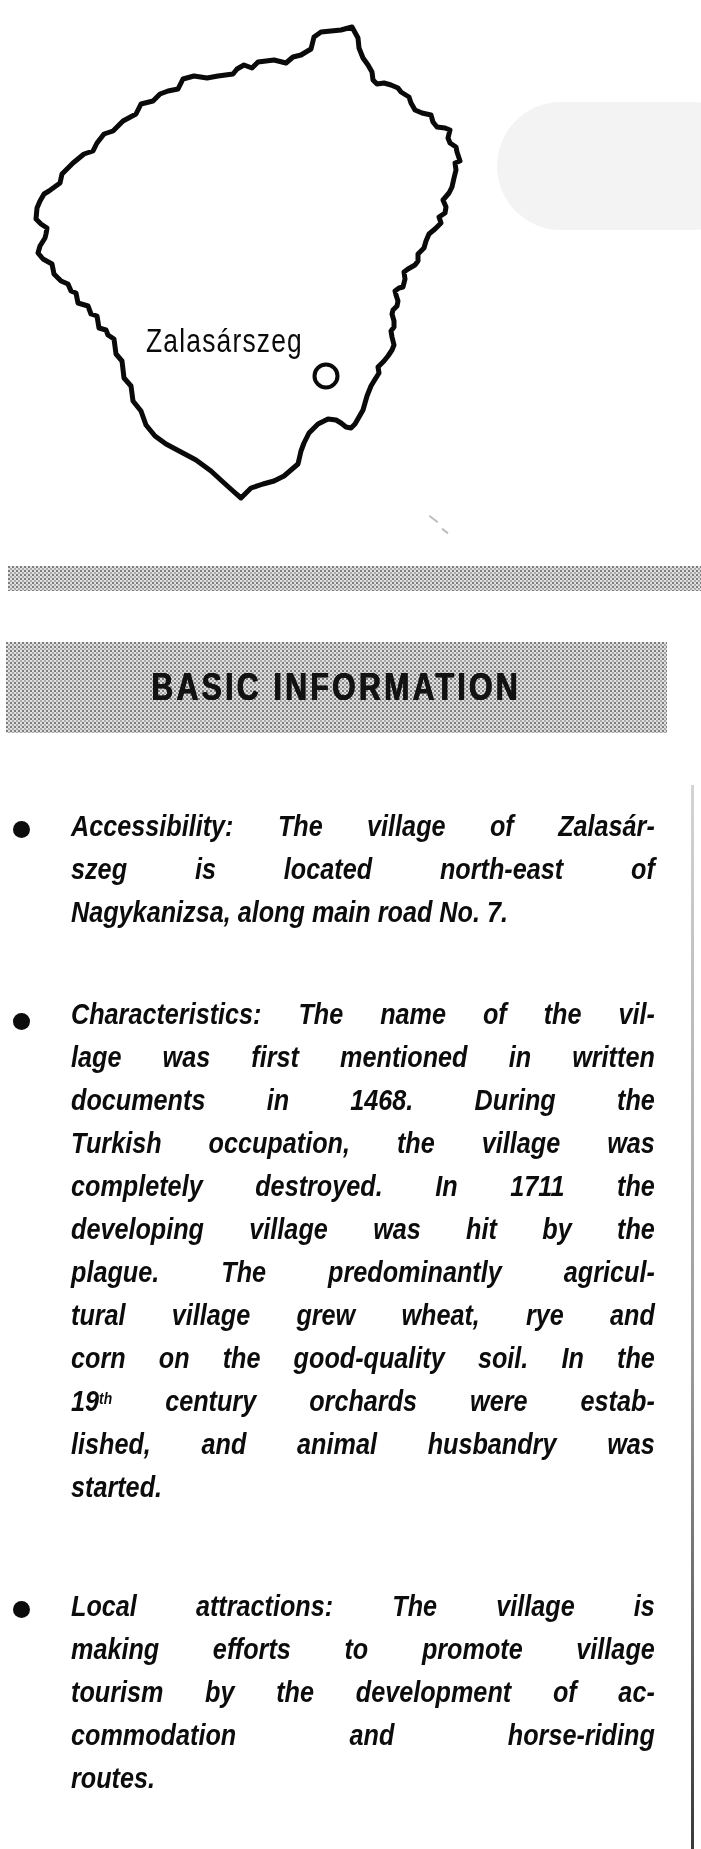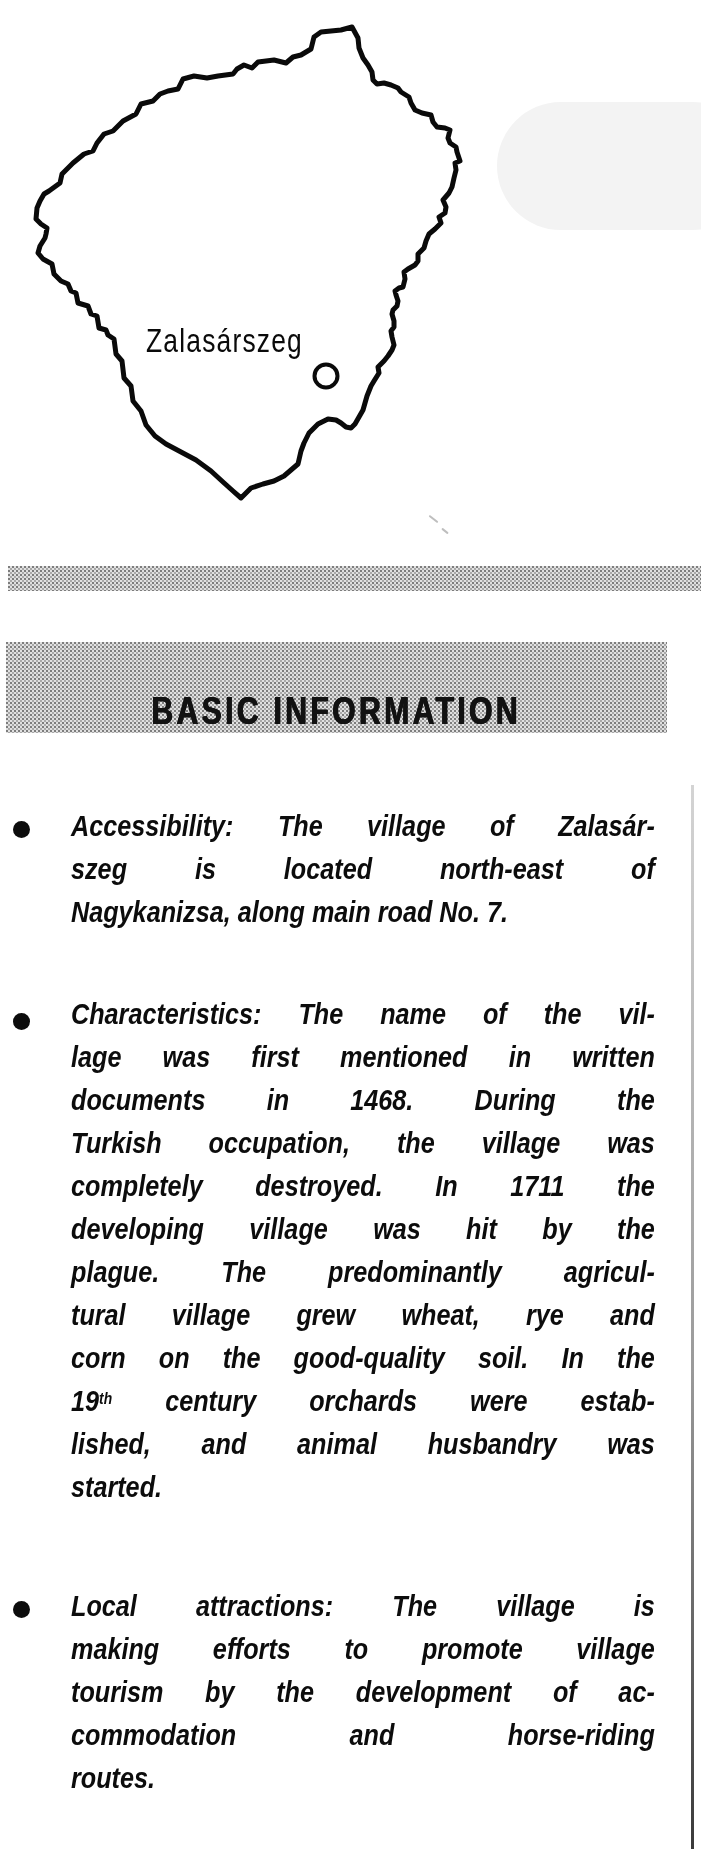--- a/index.html
+++ b/index.html
@@ -31,21 +31,21 @@
     background-color:#e0e0e0;
     background-image:
       radial-gradient(circle at 1px 1px, rgba(25,25,25,0.5) 0.9px, rgba(0,0,0,0) 1.3px),
       radial-gradient(circle at 1px 1px, rgba(25,25,25,0.28) 0.9px, rgba(0,0,0,0) 1.3px);
     background-size:4px 4px,4px 4px;
     background-position:0 0,2px 2px;
   }
   .divider{position:absolute;left:8px;top:566px;width:693px;height:25px;}
   .header-box{
     position:absolute;left:6px;top:642px;width:661px;height:91px;
-    display:flex;align-items:flex-end;justify-content:center;
+    display:flex;align-items:center;justify-content:center;
   }
   .header-box .title{
     font-weight:700;font-size:38px;letter-spacing:4px;
     color:#121212;white-space:nowrap;
     transform:scaleX(0.8);
     text-shadow:0.7px 0 0 currentColor,-0.4px 0 0 currentColor;
   }
   
   .bullet-dot{
     position:absolute;left:13px;width:17px;height:17px;

